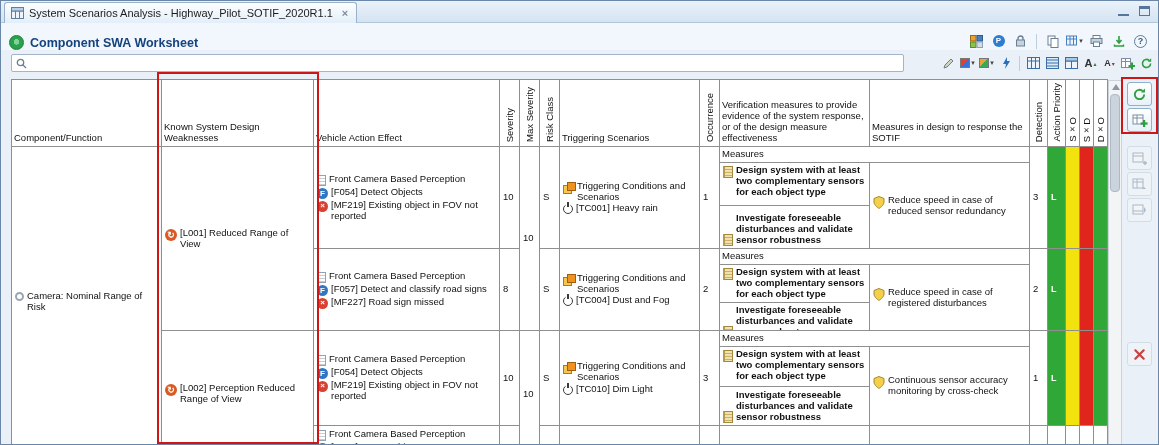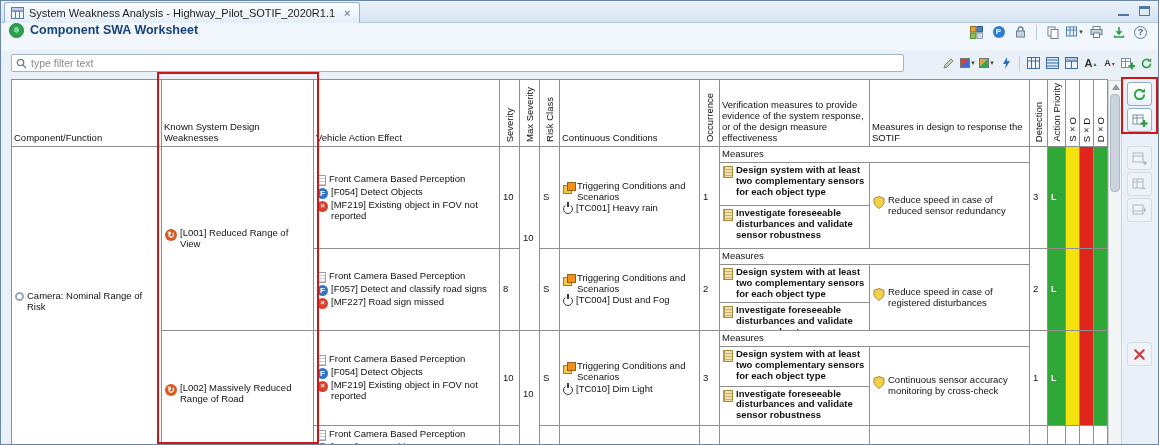--- a/index.html
+++ b/index.html
@@ -13,21 +13,21 @@
   .tab { position:absolute; left:3px; top:1px; height:21px; display:flex; align-items:center; gap:5px;
          padding:0 8px 0 6px; background:linear-gradient(#fdfeff,#e3eef9); border:1px solid #98b1c9;
          border-bottom:none; border-radius:3px 3px 0 0; font-size:11px; color:#1c1c1c; }
   .tab-close { color:#7d8da0; font-size:11px; font-weight:bold; margin-left:4px; cursor:pointer; }
   .win-buttons { position:absolute; right:8px; top:5px; display:flex; gap:10px; }
   .wbtn { width:11px; height:10px; position:relative; }
   .wbtn.min { border-bottom:2px solid #54759c; }
   .wbtn.max { border:1.5px solid #54759c; border-top-width:3px; }
 
   
-  .viewheader { position:absolute; left:0; top:22px; right:0; height:27px; display:flex; align-items:flex-start;
+  .viewheader { position:absolute; left:0; top:22px; right:0; height:27px; display:flex; align-items:flex-end;
                 padding:0 8px; background:#f1f7fc; }
   .vh-icon { width:15px; height:15px; border-radius:50%; background:radial-gradient(circle at 50% 45%, #7fd29a 0 28%, #2aa14c 30%);
              border:1px solid #1d7c39; margin-right:6px; flex:0 0 auto; }
   .vh-title { font-size:12.5px; font-weight:bold; color:#16427e; }
   .vh-tools { margin-left:auto; display:flex; align-items:center; gap:3px; }
   .tbtn { min-width:19px; height:18px; display:inline-flex; align-items:center; justify-content:center;
           border-radius:2px; font-size:10px; color:#3c5a78; gap:1px; cursor:pointer; }
   .tsep { width:1px; height:15px; background:#bccddd; margin:0 3px; }
   .glyph-circle { width:12px; height:12px; border-radius:50%; background:#2d7dd2; color:#fff;
                   font:bold 8px/12px "Liberation Sans",sans-serif; text-align:center; }
@@ -59,21 +59,21 @@
          line-height:1; font-size:9.5px; max-height:62px; }
   td { padding:2px 3px; vertical-align:middle; line-height:1.15; }
   td.c-num { padding-left:3px; }
   td.c-band { padding:1px 2px; }
   td.c-verif { padding:0; vertical-align:top;font-weight:bold; }
   td.c-color { padding:0 0 0 3px; color:#fff; font-weight:bold; font-size:9px; }
   td.c-partial { vertical-align:top; }
   .vwrap { display:flex; flex-direction:column; }
   .vwrap.h86 { height:85px; } .vwrap.h66 { height:65px; } .vwrap.h79 { height:78px; }
   .ventry { flex:1; display:flex; gap:3px; align-items:flex-start; padding:2px 3px; }
-  .ventry + .ventry { border-top:1px solid #8f8f8f; }
+  .ventry + .ventry { border-top:1px solid #8f8f8f;align-items:flex-end; }
   .il { display:flex; gap:3px; align-items:flex-start; margin:1px 0; }
   .il span.txt { flex:1; }
 
   
   .ic { flex:0 0 auto; display:inline-block; margin-top:1px; }
   .ic-doc { width:9px; height:11px; background:repeating-linear-gradient(180deg,#fff 0 2px,#c4ccd4 2px 3px); border:1px solid #94a2b0; }
   .ic-f  { width:11px; height:11px; border-radius:50%; background:#2f76c4; color:#fff; font:bold 8px/11px "Liberation Sans",sans-serif; text-align:center; }
   .ic-no { width:11px; height:11px; border-radius:50%; background:#d8402f; color:#fff; font:bold 8px/10px "Liberation Sans",sans-serif; text-align:center; }
   .ic-weak { width:12px; height:12px; border-radius:50%; background:#d95b21; color:#fff; font:bold 9px/12px "Liberation Sans",sans-serif; text-align:center; }
   .ic-comp { width:9px; height:9px; border:2px solid #9aa6b2; border-radius:50%; }
@@ -106,21 +106,21 @@
 
 <div class="app">
 
   <div class="tabbar">
     <div class="tab">
       <svg width="13" height="12" viewBox="0 0 13 12">
           <rect x="0.5" y="0.5" width="12" height="11" fill="#eef4fa" stroke="#5d7fa5"></rect>
           <path d="M0.5 4h12M4.5 0.5v11M8.5 0.5v11" stroke="#5d7fa5" fill="none"></path>
           <rect x="0.5" y="0.5" width="12" height="3.5" fill="#b9d0e6" stroke="#5d7fa5"></rect>
         </svg>
-      <span>System Weakness Analysis - Highway_Pilot_SOTIF_2020R1.1</span>
+      <span>System Scenarios Analysis - Highway_Pilot_SOTIF_2020R1.1</span>
       <span class="tab-close">×</span>
     </div>
     <div class="win-buttons">
       <span class="wbtn min"></span>
       <span class="wbtn max"></span>
     </div>
   </div>
 
   <div class="viewheader">
     <span class="vh-icon"></span>
@@ -175,21 +175,20 @@
         </span>
     </div>
   </div>
 
   <div class="filterrow">
     <div class="filterbox">
       <svg width="11" height="11" viewBox="0 0 11 11">
           <circle cx="4.5" cy="4.5" r="3.2" fill="none" stroke="#6d7f90" stroke-width="1.3"></circle>
           <path d="M7 7l3 3" stroke="#6d7f90" stroke-width="1.3"></path>
         </svg>
-      <input type="text" placeholder="type filter text" style="">
     </div>
     <div class="ftools">
       <span class="fbtn">
           <svg width="11" height="11" viewBox="0 0 11 11">
             <path d="M1 10l1-3 6-6 2 2-6 6z" fill="#d8d2b8" stroke="#6b7f93"></path>
           </svg>
         </span>
       <span class="fbtn">
           <span class="colorchip"></span>
           <span class="caret">▾</span>
@@ -278,21 +277,21 @@
         <th>
               <div>Known System Design Weaknesses</div>
             </th>
         <th>
               <div>Vehicle Action Effect</div>
             </th>
         <th class="v"><div class="rot">Severity</div></th>
         <th class="v"><div class="rot">Max Severity</div></th>
         <th class="v"><div class="rot">Risk Class</div></th>
         <th>
-              <div>Continuous Conditions</div>
+              <div>Triggering Scenarios</div>
             </th>
         <th class="v"><div class="rot">Occurrence</div></th>
         <th>
               <div>Verification measures to provide evidence of the system response, or of the design measure effectiveness</div>
             </th>
         <th>
               <div>Measures in design to response the SOTIF</div>
             </th>
         <th class="v"><div class="rot">Detection</div></th>
         <th class="v"><div class="rot">Action Priority</div></th>
@@ -429,21 +428,21 @@
                 </svg>
                 <span class="txt">Reduce speed in case of registered disturbances</span>
               </div>
         </td>
       </tr>
 
       <tr style="height:16px">
         <td rowspan="3">
           <div class="il">
                 <span class="ic ic-weak">↻</span>
-                <span class="txt">[L002] Massively Reduced Range of Road</span>
+                <span class="txt">[L002] Perception Reduced Range of View</span>
               </div>
         </td>
         <td rowspan="2">
           <div class="il">
                 <span class="ic ic-doc"></span>
                 <span class="txt">Front Camera Based Perception</span>
               </div>
           <div class="il">
                 <span class="ic ic-f">F</span>
                 <span class="txt">[F054] Detect Objects</span>

